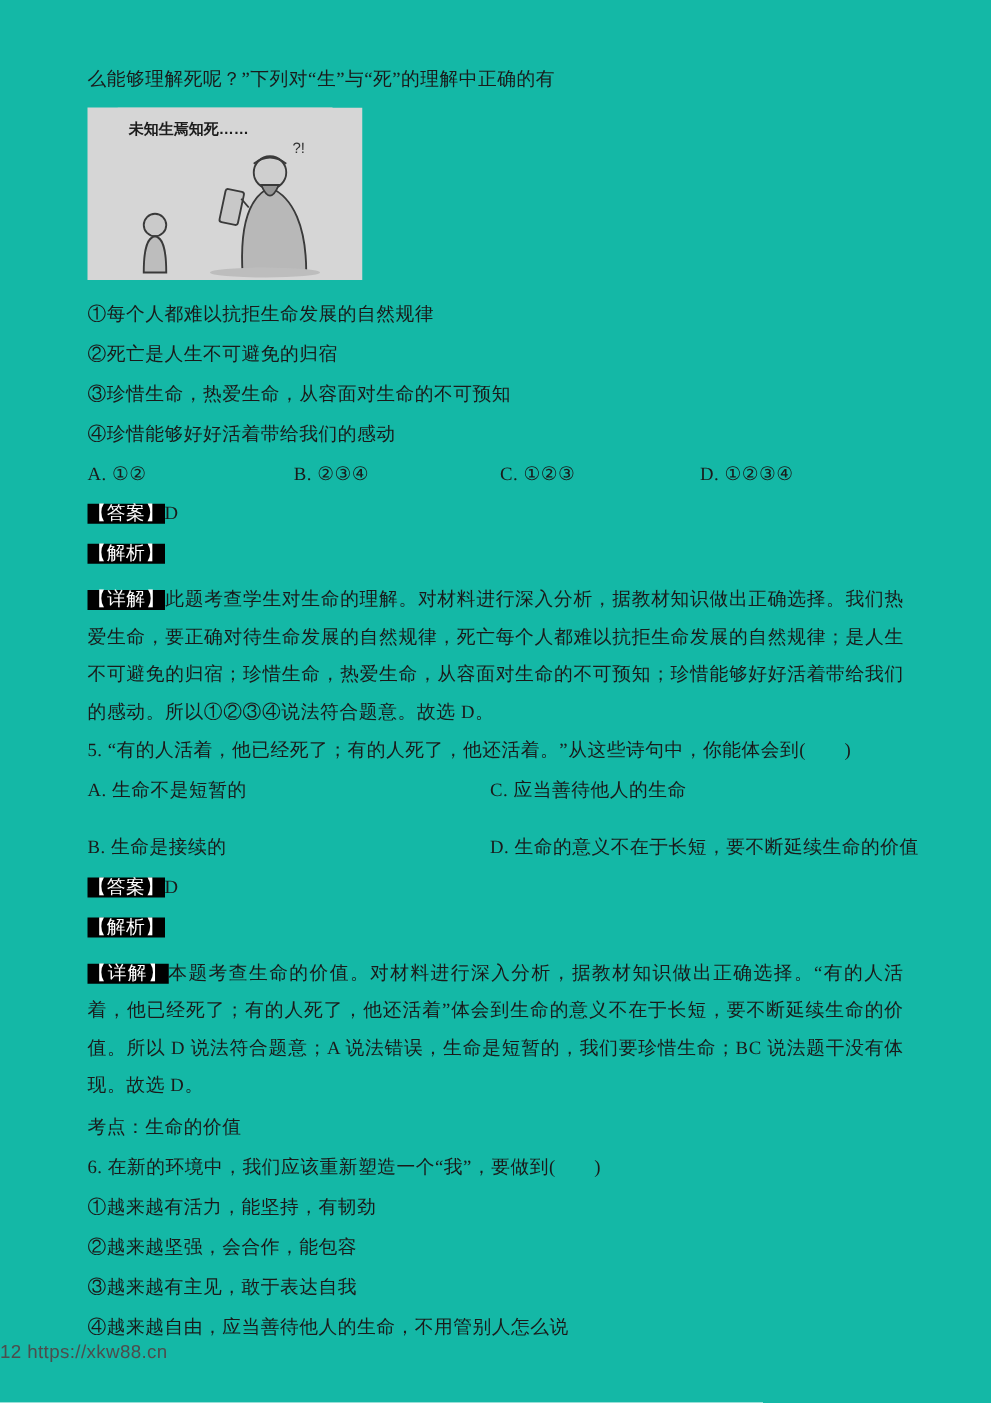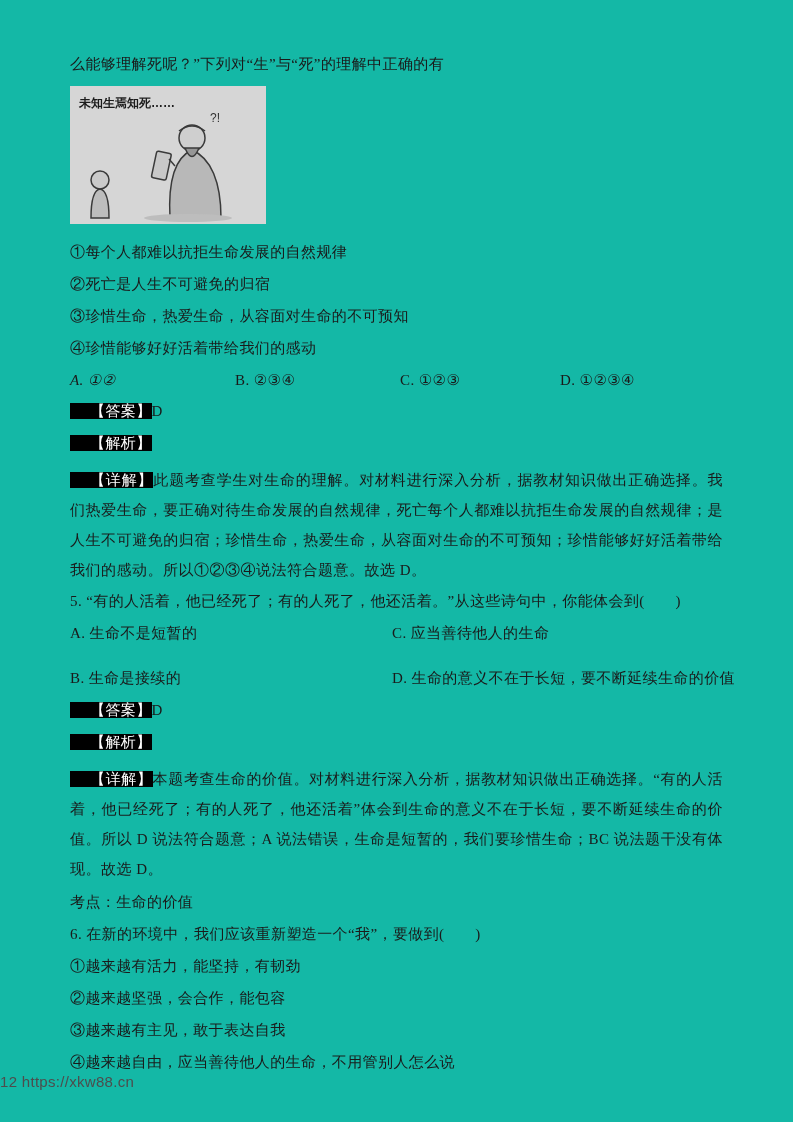--- a/index.html
+++ b/index.html
@@ -18,33 +18,34 @@
   .line {
     line-height:20px;
     margin-bottom:12px;
     letter-spacing:0.4px;
     white-space:nowrap;
   }
   .cartoon {
     width:196px; height:138px;
     margin:0 0 18px 0;
     background:#d6d6d6;
+    padding-left:24px;
   }
   .opts4 { display:flex; line-height:20px; margin-bottom:11px; letter-spacing:0.4px; }
-  .opts4 .o0 { width:165px;font-style:italic; }
+  .opts4 .o0 { width:165px; }
   .opts4 .o1 { width:165px; }
   .opts4 .o2 { width:160px; }
   .para {
     line-height:30px;
     text-align:justify;
     letter-spacing:0.5px;
     margin-bottom:6px;
   }
   .para.mb8 { margin-bottom:8px; }
-  .hl { background:#000000; color:#ffffff;padding-left:20px; }
+  .hl { background:#000000; color:#ffffff; }
   .grid2 {
     display:grid;
     grid-template-columns:322px 1fr;
     row-gap:25px;
     line-height:20px;
     letter-spacing:0.4px;
     margin-bottom:12px;
   }
   .grid2 > span { white-space:nowrap; }
   .footer {

